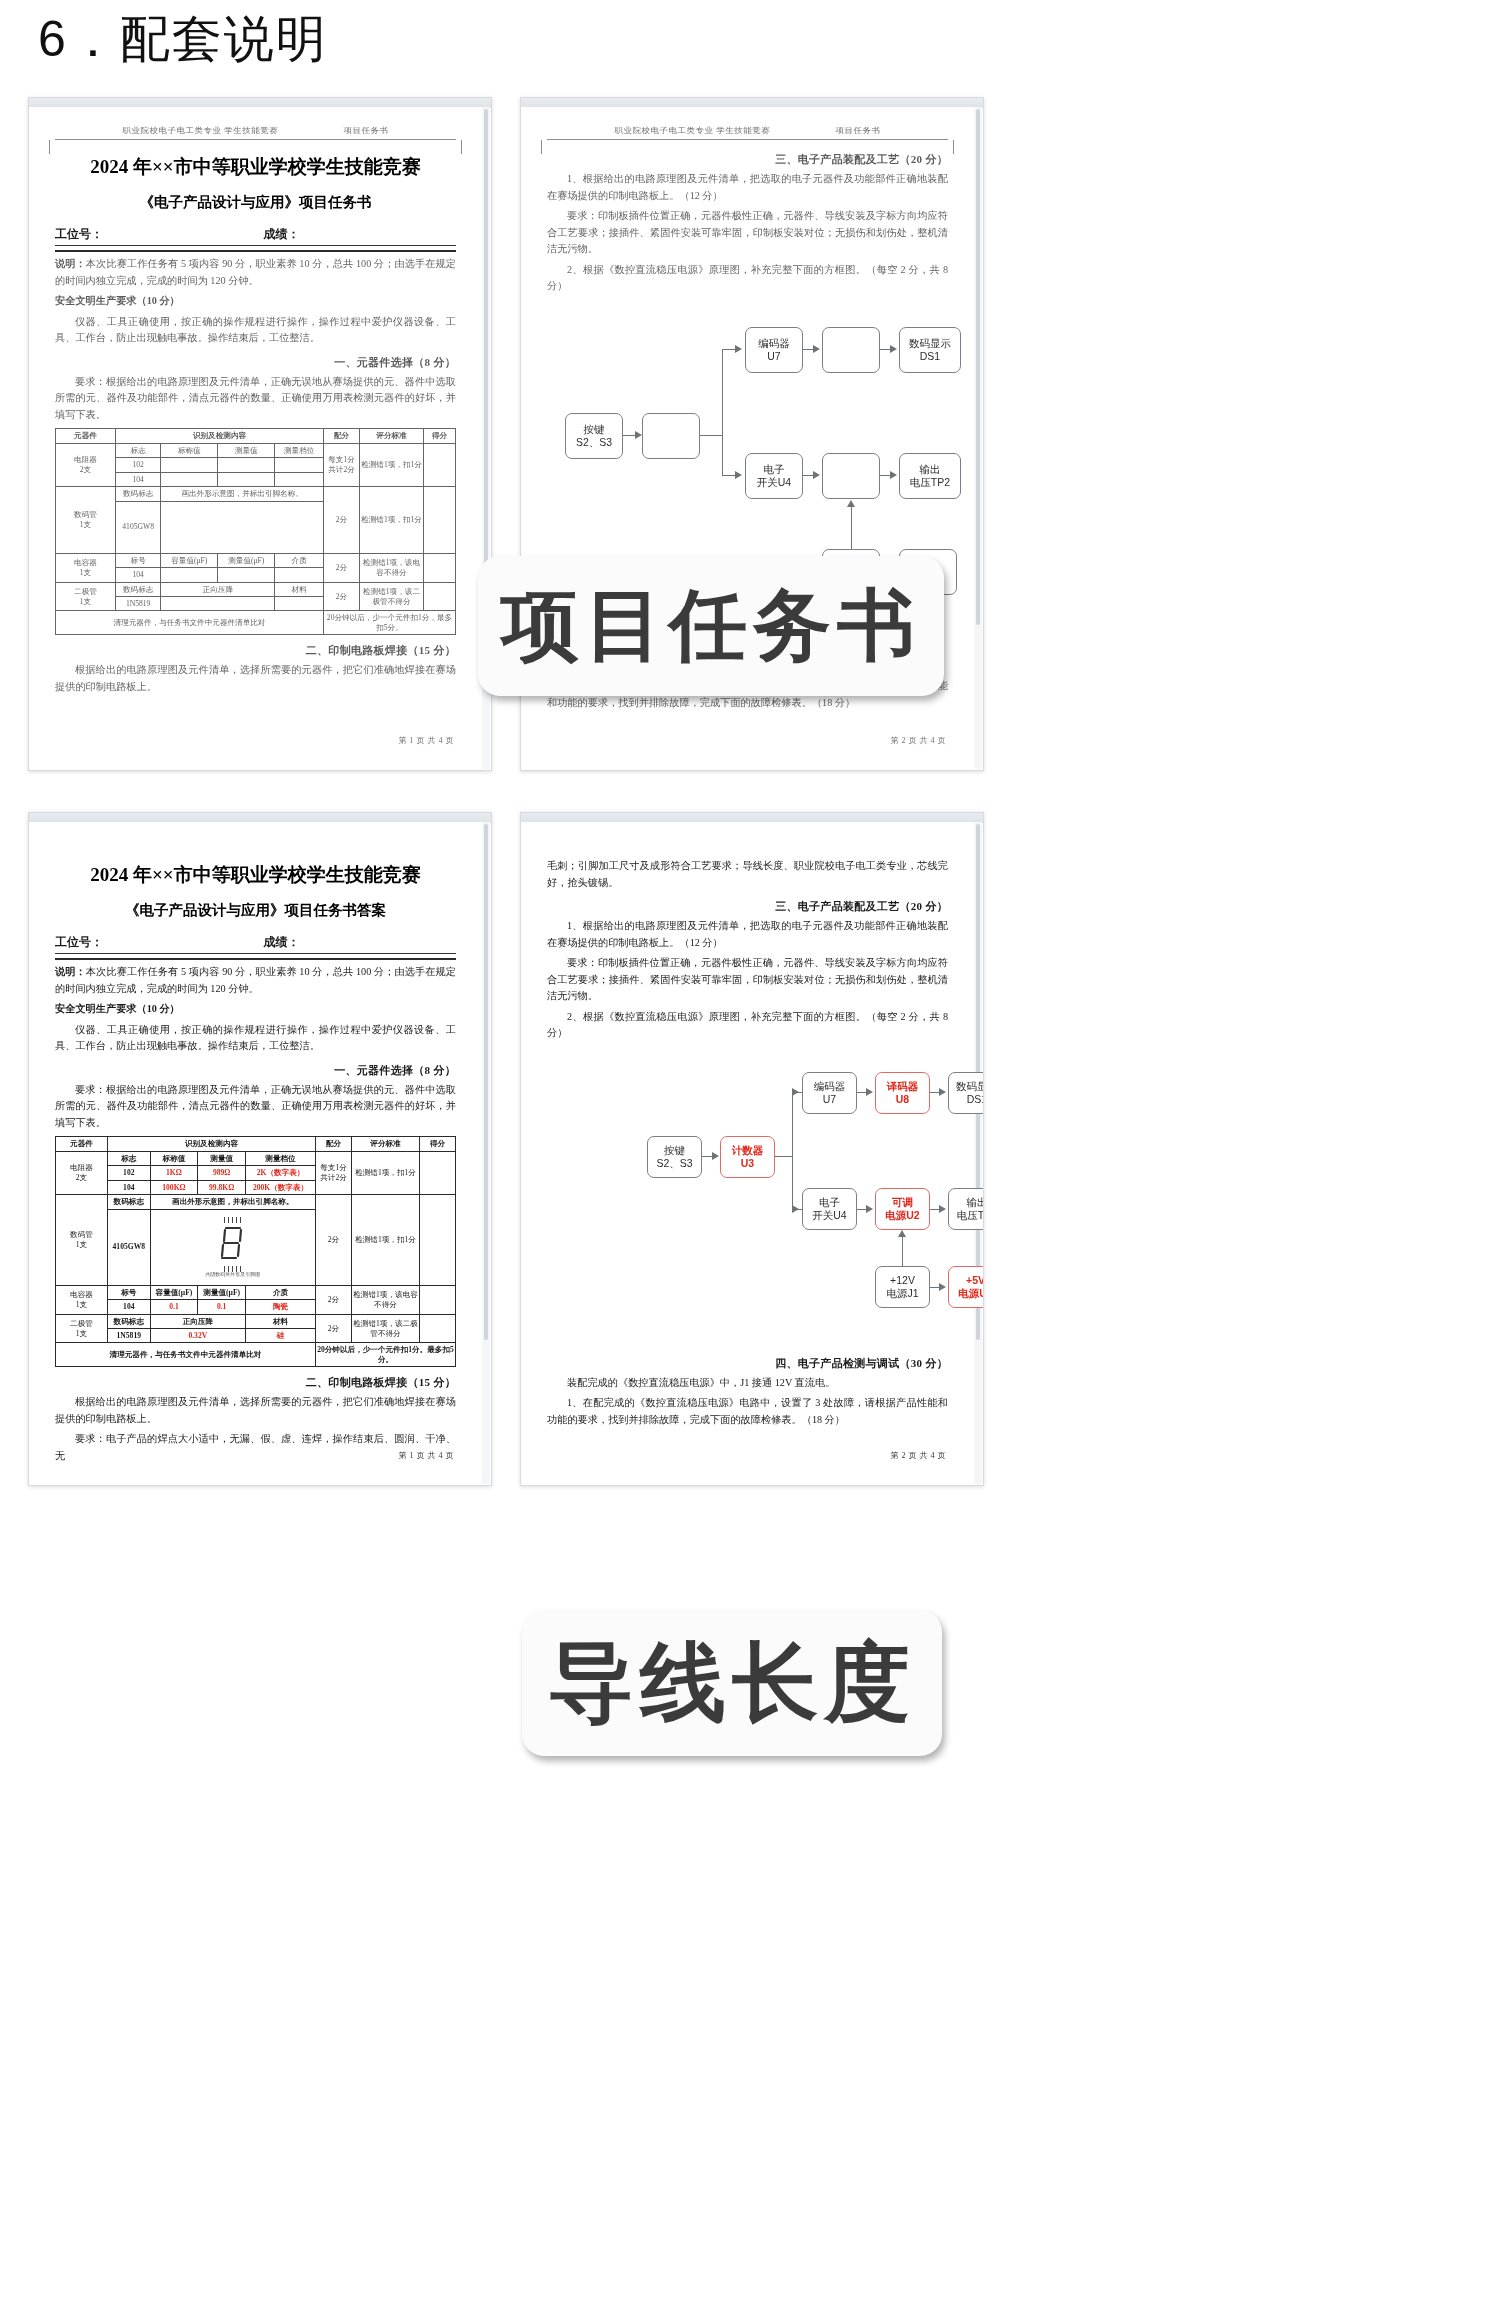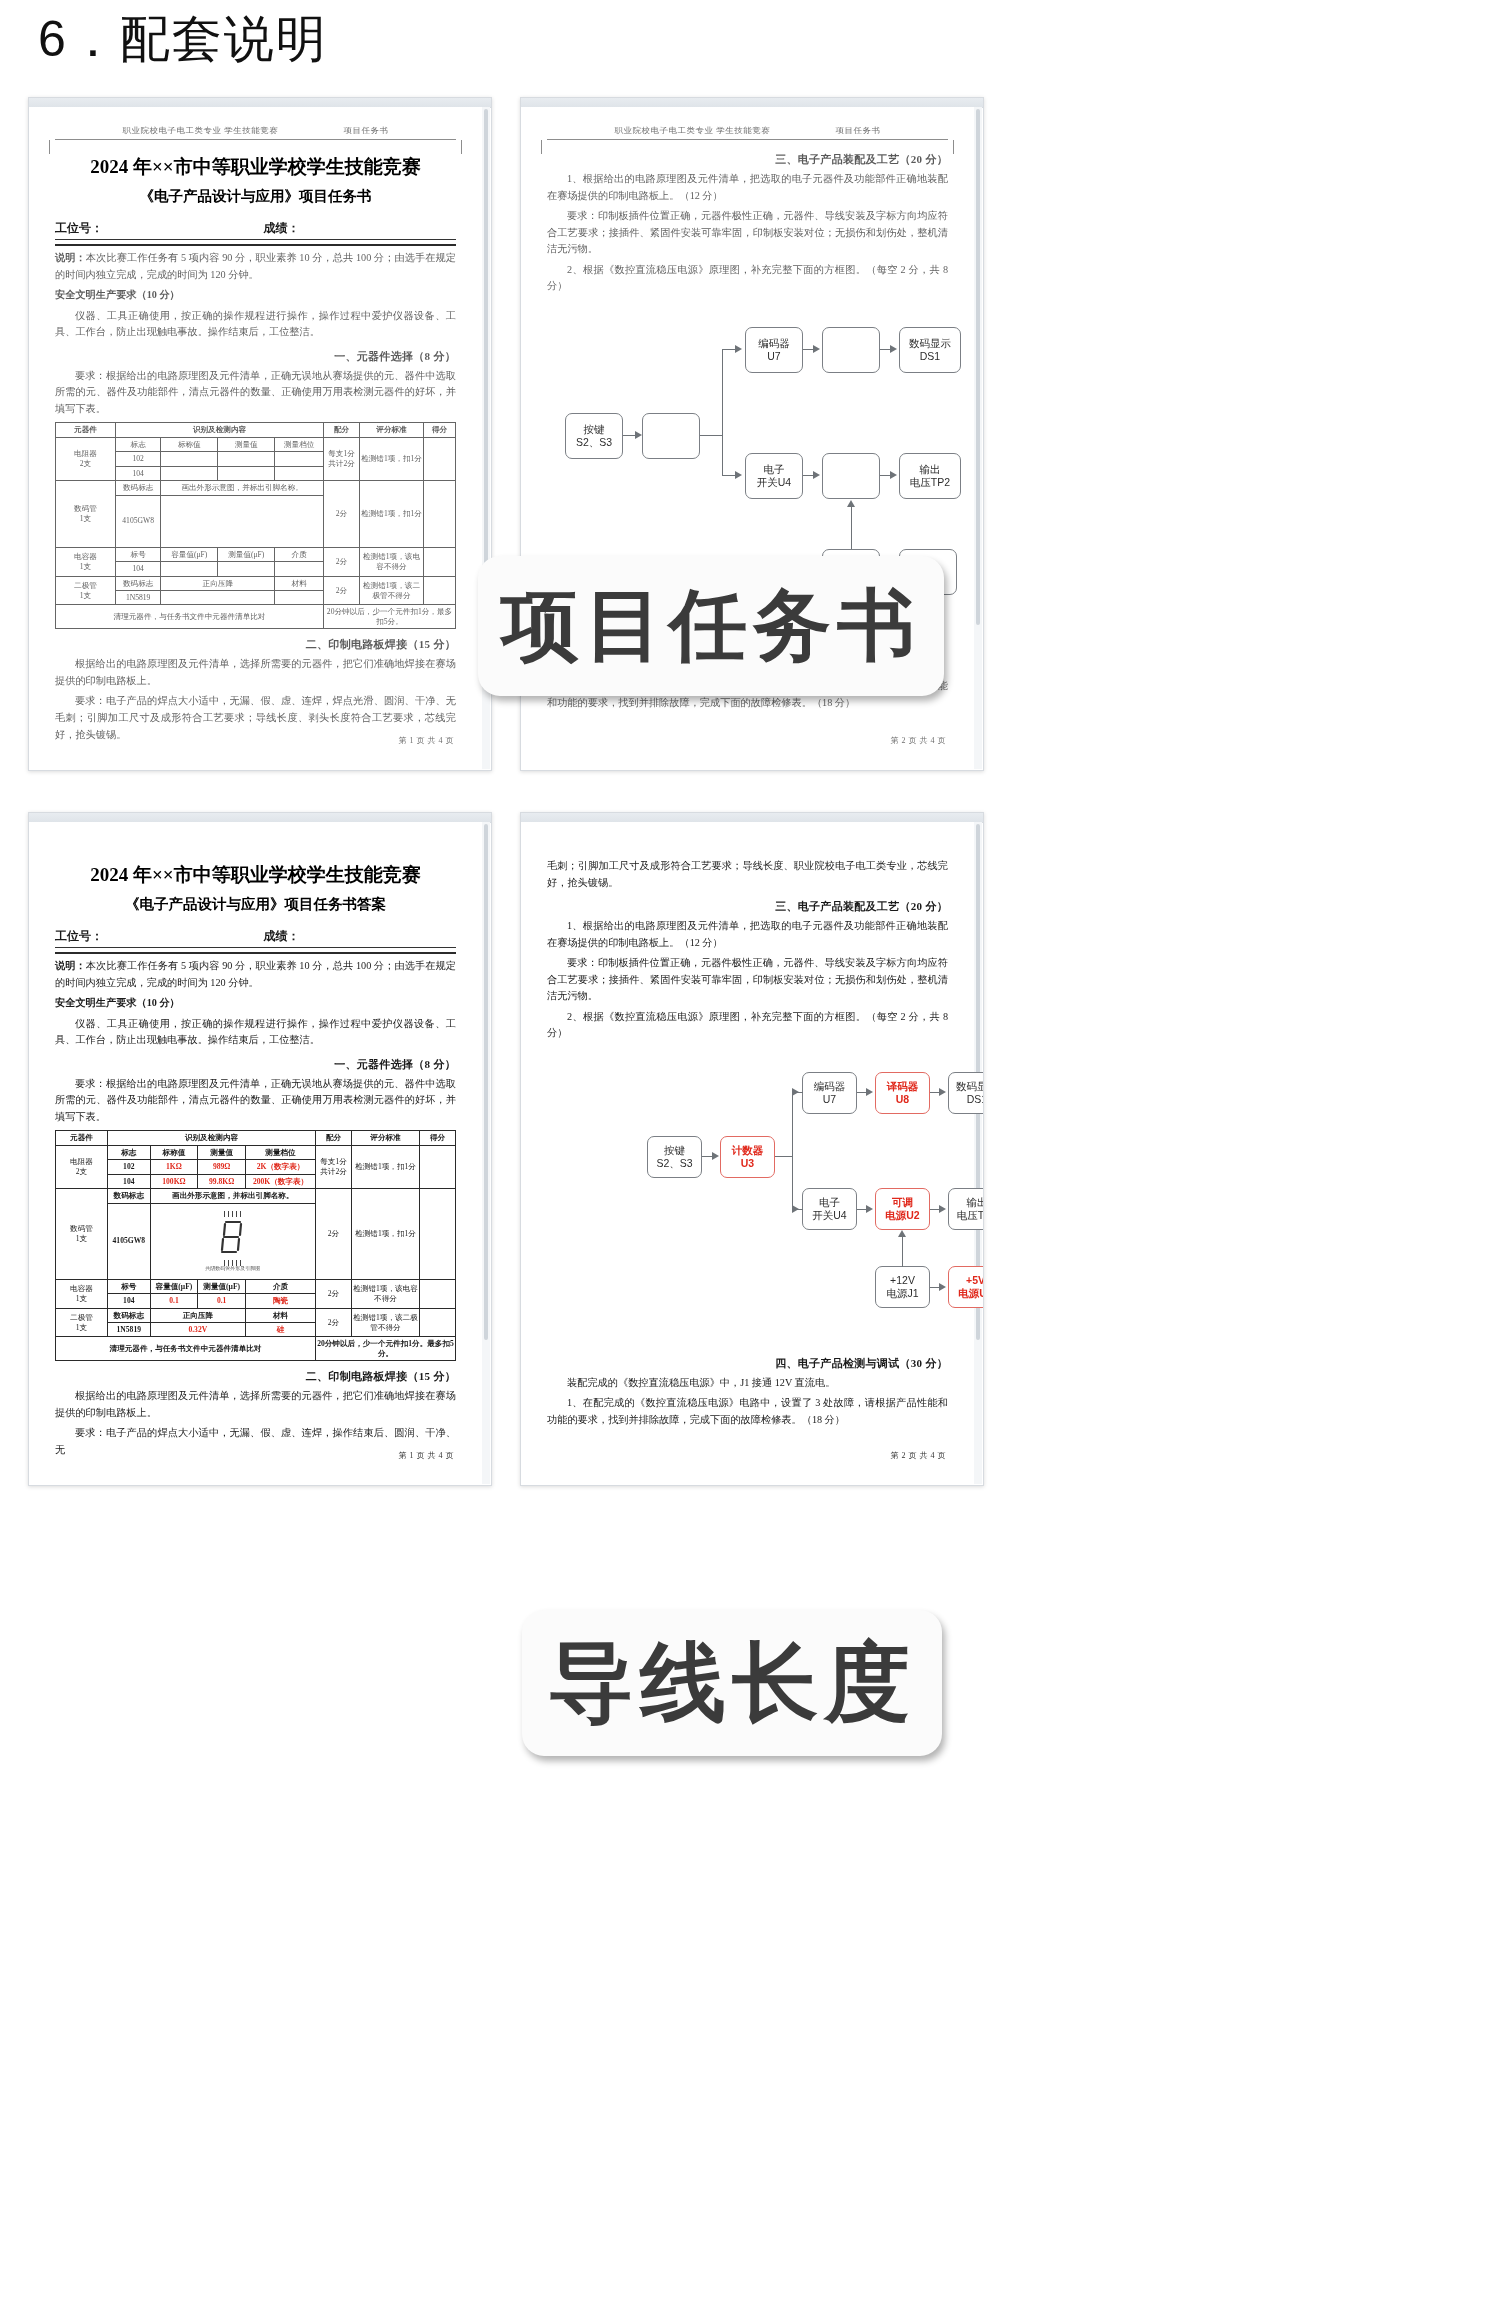--- a/index.html
+++ b/index.html
@@ -56,21 +56,21 @@
   .corner-l{position:absolute;left:-6px;top:0;width:10px;height:14px;
     border-left:1px solid #8d8d8d;border-bottom:0;}
   .corner-l:after{content:"";position:absolute;left:0;top:14px;width:0;height:0;}
   .corner-r{position:absolute;right:-6px;top:0;width:10px;height:14px;
     border-right:1px solid #8d8d8d;}
   .doc-title{
     text-align:center;font-weight:700;font-size:19px;margin-top:14px;
     letter-spacing:0px;color:#000;
   }
   .doc-subtitle{
-    text-align:center;font-weight:700;font-size:14.5px;margin-top:7px;color:#000;
+    text-align:center;font-weight:700;font-size:14.5px;margin-top:13px;color:#000;
   }
   .fieldline{
     margin-top:14px;font-size:12px;font-weight:700;display:flex;gap:0;
   }
   .fieldline .f1{width:52%;border-bottom:1px solid #333;padding-bottom:2px;}
   .fieldline .f2{width:48%;border-bottom:1px solid #333;padding-bottom:2px;}
   .rule2{border-top:2px solid #2b2b2b;margin-top:4px;}
   p.body{
     font-size:10.2px;line-height:1.62;margin:4px 0 0 0;text-align:justify;
     text-indent:0;
@@ -249,21 +249,20 @@
       </tr>
       <tr>
         <td colspan="5">清理元器件，与任务书文件中元器件清单比对</td>
         <td colspan="3">20分钟以后，少一个元件扣1分，最多扣5分。</td>
       </tr>
     </tbody>
       </table>
 
     <div class="sec blurred">二、印制电路板焊接（15 分）</div>
     <p class="body ind blurred">根据给出的电路原理图及元件清单，选择所需要的元器件，把它们准确地焊接在赛场提供的印制电路板上。</p>
-    <p class="body ind blurred">要求：电子产品的焊点大小适中，无漏、假、虚、连焊，焊点光滑、圆润、干净、无毛刺；引脚加工尺寸及成形符合工艺要求；导线长度、剥头长度符合工艺要求，芯线完好，抢头镀锡。</p>
 
     <div class="pg-foot blurred">第 1 页 共 4 页</div>
   </div>
 </div>
 
 <div class="sheet" style="left:520px;top:97px;width:462px;height:672px;">
   <div class="sheet-topbar"></div>
   <div class="sheet-scroll">
       <i></i>
     </div>

